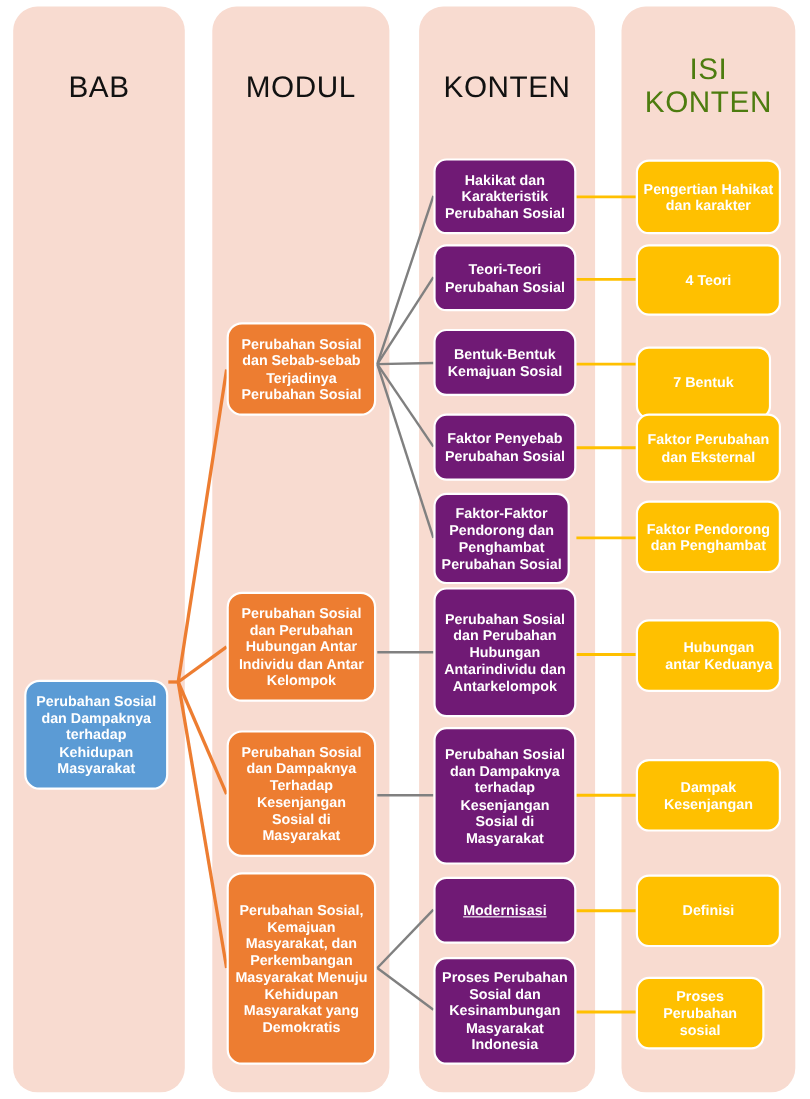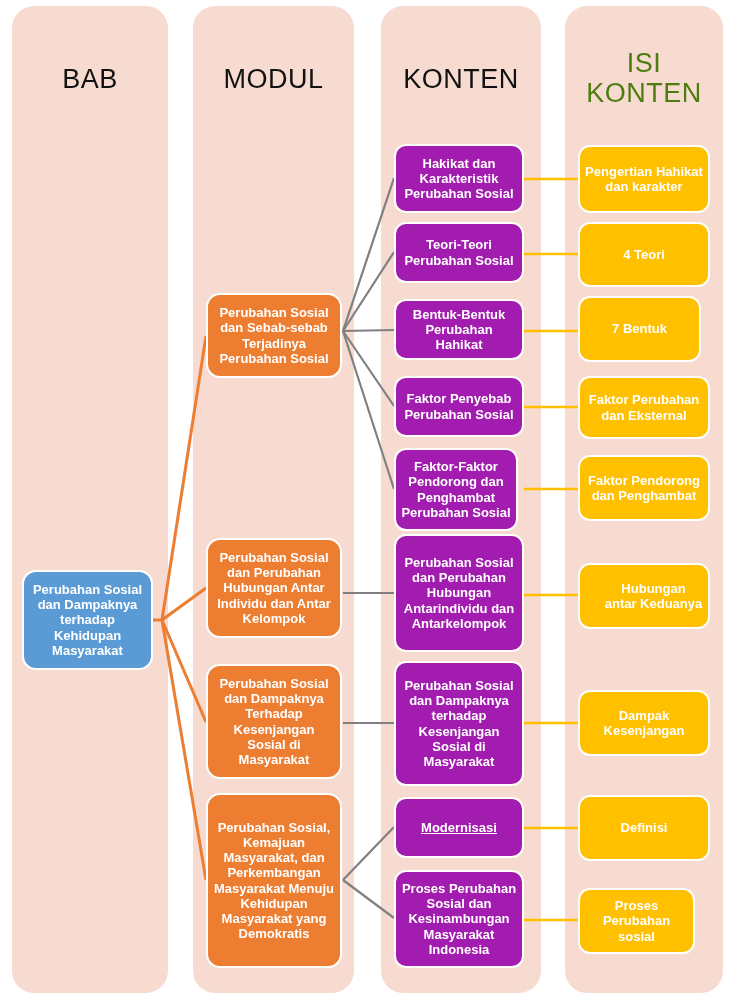--- a/index.html
+++ b/index.html
@@ -44,23 +44,23 @@
     text-align:center;
     color:#ffffff;
     font-weight:bold;
     border-radius:12px;
     border:2.5px solid #ffffff;
     line-height:1.16;
     padding:3px 5px;
     font-family:"Liberation Sans", sans-serif;
   }
   .node span{display:block;width:100%;}
-  .node.bab{background:#5b9bd5;font-size:14px;border-radius:14px;}
+  .node.bab{background:#5b9bd5;font-size:14px;border-radius:14px;margin-top:48px;}
   .node.modul{background:#ed7d31;font-size:14px;border-radius:14px;}
-  .node.konten{background:#a21caf;font-size:14px;}
+  .node.konten{background:#701a75;font-size:14px;}
   .node.isi{background:#ffc000;font-size:14px;}
 </style>
 </head>
 <body>
 
 <div id="stage">
 
   <div id="panels">
       <div class="panel" style="left: 12px; top: 6px; width: 156px; height: 987px; background: rgb(248, 219, 208);">
         <div class="panel-title" style="top: 58px; color: rgb(17, 17, 17);">BAB</div>
@@ -124,21 +124,21 @@
       <div class="node modul" style="left: 206px; top: 793px; width: 136px; height: 175px; font-size: 13px;">
         <span>Perubahan Sosial, Kemajuan Masyarakat, dan Perkembangan Masyarakat Menuju Kehidupan Masyarakat yang Demokratis</span>
       </div>
       <div class="node konten" style="left: 394px; top: 144px; width: 130px; height: 69px; font-size: 13px;">
         <span>Hakikat dan Karakteristik Perubahan Sosial</span>
       </div>
       <div class="node konten" style="left: 394px; top: 222px; width: 130px; height: 61px; font-size: 13px;">
         <span>Teori-Teori Perubahan Sosial</span>
       </div>
       <div class="node konten" style="left: 394px; top: 299px; width: 130px; height: 61px; font-size: 13px;">
-        <span>Bentuk-Bentuk Perubahan Hahikat</span>
+        <span>Bentuk-Bentuk Kemajuan Sosial</span>
       </div>
       <div class="node konten" style="left: 394px; top: 376px; width: 130px; height: 61px; font-size: 13px;">
         <span>Faktor Penyebab Perubahan Sosial</span>
       </div>
       <div class="node konten" style="left: 394px; top: 448px; width: 124px; height: 83px; font-size: 13px;">
         <span>Faktor-Faktor Pendorong dan Penghambat Perubahan Sosial</span>
       </div>
       <div class="node konten" style="left: 394px; top: 534px; width: 130px; height: 118px; font-size: 13px;">
         <span>Perubahan Sosial dan Perubahan Hubungan Antarindividu dan Antarkelompok</span>
       </div>
@@ -150,21 +150,21 @@
       </div>
       <div class="node konten" style="left: 394px; top: 870px; width: 130px; height: 98px; font-size: 13px;">
         <span>Proses Perubahan Sosial dan Kesinambungan Masyarakat Indonesia</span>
       </div>
       <div class="node isi" style="left: 578px; top: 145px; width: 132px; height: 68px; font-size: 13px;">
         <span>Pengertian Hahikat dan karakter</span>
       </div>
       <div class="node isi" style="left: 578px; top: 222px; width: 132px; height: 65px; font-size: 13px;">
         <span>4 Teori</span>
       </div>
-      <div class="node isi" style="left: 578px; top: 296px; width: 123px; height: 66px; font-size: 13px;">
+      <div class="node isi" style="left: 578px; top: 315px; width: 123px; height: 66px; font-size: 13px;">
         <span>7 Bentuk</span>
       </div>
       <div class="node isi" style="left: 578px; top: 376px; width: 132px; height: 63px; font-size: 13px;">
         <span>Faktor Perubahan dan Eksternal</span>
       </div>
       <div class="node isi" style="left: 578px; top: 455px; width: 132px; height: 66px; font-size: 13px;">
         <span>Faktor Pendorong dan Penghambat</span>
       </div>
       <div class="node isi" style="left: 578px; top: 563px; width: 132px; height: 66px; font-size: 13px; padding-left: 24px;">
         <span>Hubungan antar Keduanya</span>

